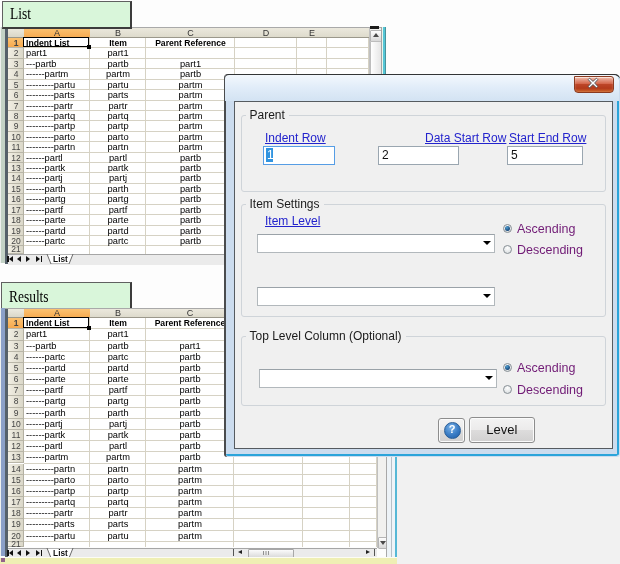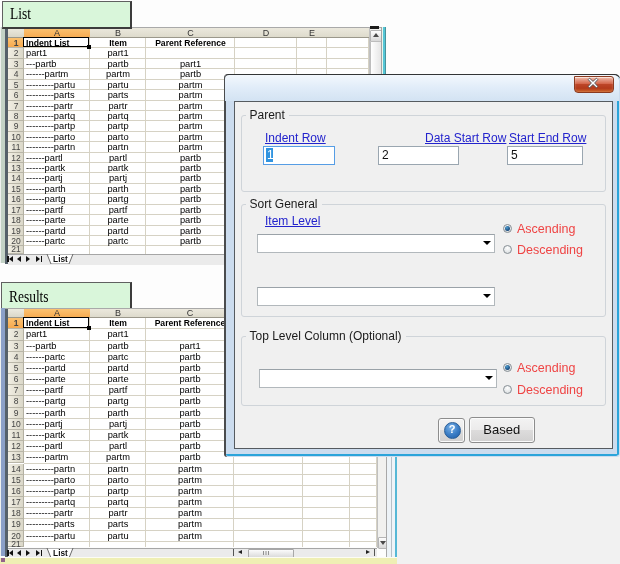--- a/index.html
+++ b/index.html
@@ -5,21 +5,21 @@
 body{width:620px;height:564px;position:relative;overflow:hidden;background:#fdfdfd;
  font-family:"Liberation Sans",sans-serif;}
 .abs{position:absolute;}
 .celltxt{position:absolute;font-size:9.3px;color:#000;white-space:nowrap;}
 .hdrtxt{position:absolute;font-size:9px;color:#333;text-align:center;}
 .rnum{position:absolute;font-size:8.5px;color:#444;text-align:center;}
 .vline{position:absolute;width:1px;background:#d6d2c4;}
 .hline{position:absolute;height:1px;background:#d6d2c4;}
 .bluelbl{position:absolute;font-size:12px;color:#2323cd;text-decoration:underline;white-space:nowrap;}
 .blklbl{position:absolute;font-size:12px;color:#1b1b1b;white-space:nowrap;}
-.radlbl{position:absolute;font-size:12.5px;color:#ef4444;white-space:nowrap;}
+.radlbl{position:absolute;font-size:12.5px;color:#701a75;white-space:nowrap;}
 .tbox{position:absolute;background:#fff;border:1px solid #9aa6b0;}
 .combo{position:absolute;background:#fff;border:1px solid #b2b8bc;border-top-color:#9aa2a8;}
 .carr{position:absolute;width:0;height:0;border-left:4px solid transparent;border-right:4px solid transparent;border-top:4px solid #000;}
 .btn{position:absolute;border:1px solid #8d8d8d;border-radius:3px;
  background:linear-gradient(#f3f3f3 0%,#ecebeb 48%,#dddcdc 50%,#d1d0d0 100%);
  font-size:13px;color:#111;text-align:center;box-shadow:inset 0 0 0 1px #fbfbfb;}
 .grp{position:absolute;border:1px solid #cfd4d9;border-radius:3px;}
 </style></head><body>
 <div class="abs" style="left:5px;top:26.5px;width:379.5px;height:1.5px;background:#a9a9a9;"></div>
 <div class="abs" style="left:0px;top:26.5px;width:1px;height:236.2px;background:#eef0ee;"></div>
@@ -384,21 +384,21 @@
 <div class="bluelbl" style="left:157px;top:57px;margin-left:44px;">Data Start Row</div>
 <div class="bluelbl" style="left:285px;top:57px;">Start End Row</div>
 <div class="tbox" style="left:39px;top:72px;width:70px;height:17px;border-color:#569de5;"></div>
 <div class="abs" style="left:41.5px;top:73.5px;width:7.5px;height:14px;background:#3194e0;"></div>
 <div class="abs" style="left:43px;top:74px;font-size:12px;color:#fff;">1</div>
 <div class="tbox" style="left:154px;top:72px;width:79px;height:17px;"></div>
 <div class="abs" style="left:158px;top:74px;font-size:12px;color:#111;">2</div>
 <div class="tbox" style="left:283px;top:72px;width:74px;height:17px;"></div>
 <div class="abs" style="left:287px;top:74px;font-size:12px;color:#111;">5</div>
 <div class="grp" style="left:17px;top:129.5px;width:363px;height:111.5px;"></div>
-<div class="blklbl" style="left:21.5px;top:122.5px;background:#f0f0f0;padding:0 4px;">Sort General</div>
+<div class="blklbl" style="left:21.5px;top:122.5px;background:#f0f0f0;padding:0 4px;">Item Settings</div>
 <div class="bluelbl" style="left:41px;top:140px;">Item Level</div>
 <div class="combo" style="left:33px;top:160px;width:235.5px;height:17px;"></div>
 <div class="carr" style="left:258.5px;top:166.5px;"></div>
 <div class="combo" style="left:33px;top:213px;width:235.5px;height:17px;"></div>
 <div class="carr" style="left:258.5px;top:219.5px;"></div>
 <div class="abs" style="left:278.7px;top:149.7px;width:7.6px;height:7.6px;border-radius:50%;border:1px solid #878f95;background:radial-gradient(circle at 50% 30%,#ffffff,#d4d9dc);"></div>
 <div class="abs" style="left:281.0px;top:152.0px;width:5px;height:5px;border-radius:50%;background:radial-gradient(circle at 38% 32%,#4f9ed0,#103f72 75%);"></div>
 <div class="radlbl" style="left:293px;top:148px;">Ascending</div>
 <div class="abs" style="left:278.7px;top:170.7px;width:7.6px;height:7.6px;border-radius:50%;border:1px solid #878f95;background:radial-gradient(circle at 50% 30%,#ffffff,#d4d9dc);"></div>
 <div class="radlbl" style="left:293px;top:169px;">Descending</div>
@@ -407,13 +407,13 @@
 <div class="combo" style="left:35px;top:295px;width:235.5px;height:17px;"></div>
 <div class="carr" style="left:260.5px;top:301.5px;"></div>
 <div class="abs" style="left:278.7px;top:288.7px;width:7.6px;height:7.6px;border-radius:50%;border:1px solid #878f95;background:radial-gradient(circle at 50% 30%,#ffffff,#d4d9dc);"></div>
 <div class="abs" style="left:281.0px;top:291.0px;width:5px;height:5px;border-radius:50%;background:radial-gradient(circle at 38% 32%,#4f9ed0,#103f72 75%);"></div>
 <div class="radlbl" style="left:293px;top:287px;">Ascending</div>
 <div class="abs" style="left:278.7px;top:310.7px;width:7.6px;height:7.6px;border-radius:50%;border:1px solid #878f95;background:radial-gradient(circle at 50% 30%,#ffffff,#d4d9dc);"></div>
 <div class="radlbl" style="left:293px;top:309px;">Descending</div>
 <div class="btn" style="left:214px;top:344px;width:25px;height:23px;"></div>
 <div class="abs" style="left:219.5px;top:347.5px;width:15.5px;height:15.5px;border-radius:50%;background:radial-gradient(circle at 40% 30%,#7ab2e8,#3a7cc4 55%,#1d5ca8);border:1px solid #2a5e96;"></div>
 <div class="abs" style="left:219.5px;top:347px;width:17px;height:17px;font-size:11px;font-weight:bold;color:#fff;text-align:center;line-height:17px;">?</div>
-<div class="btn" style="left:245px;top:343px;width:63.5px;height:24px;line-height:24px;">Based</div>
+<div class="btn" style="left:245px;top:343px;width:63.5px;height:24px;line-height:24px;">Level</div>
 </div>
 </body></html>

